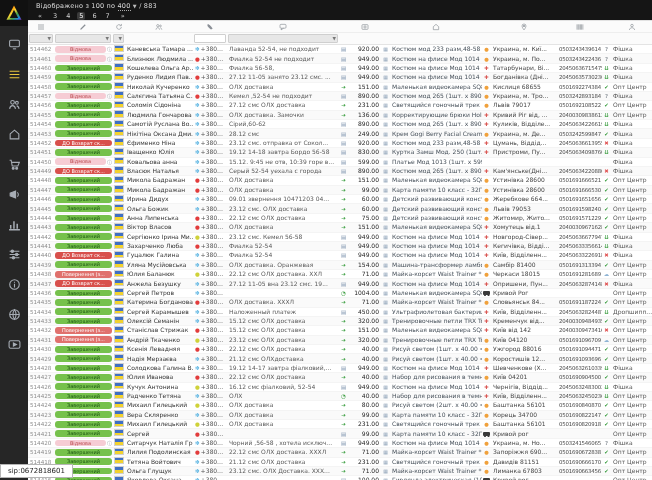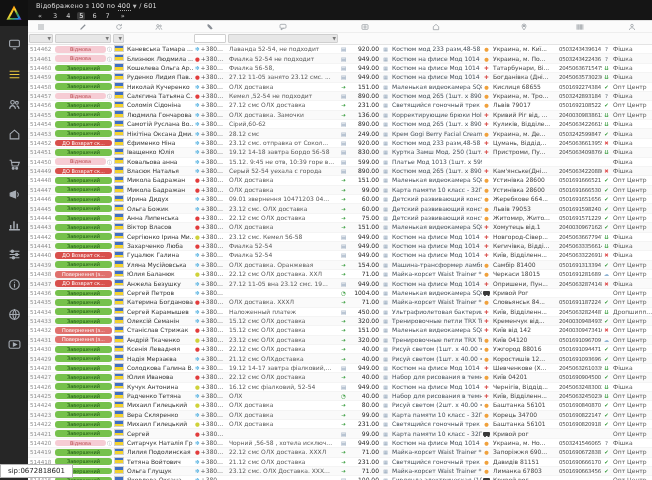--- a/index.html
+++ b/index.html
@@ -159,21 +159,21 @@
         </div>
       </div>
   </aside>
 
   <div class="main">
     <div class="topbar">
       <div class="shown">
         <span>Відображено з 100 по</span>
         <span class="dd">400</span>
         <span class="caret">▼</span>
-        <span>/ 601</span>
+        <span>/ 883</span>
       </div>
       <div class="pager">
         <span>«</span>
         <span id="pages" style="display:flex;gap:5px">
             <span>3</span>
             <span>4</span>
             <span class="cur">5</span>
             <span>6</span>
             <span>7</span>
           </span>

